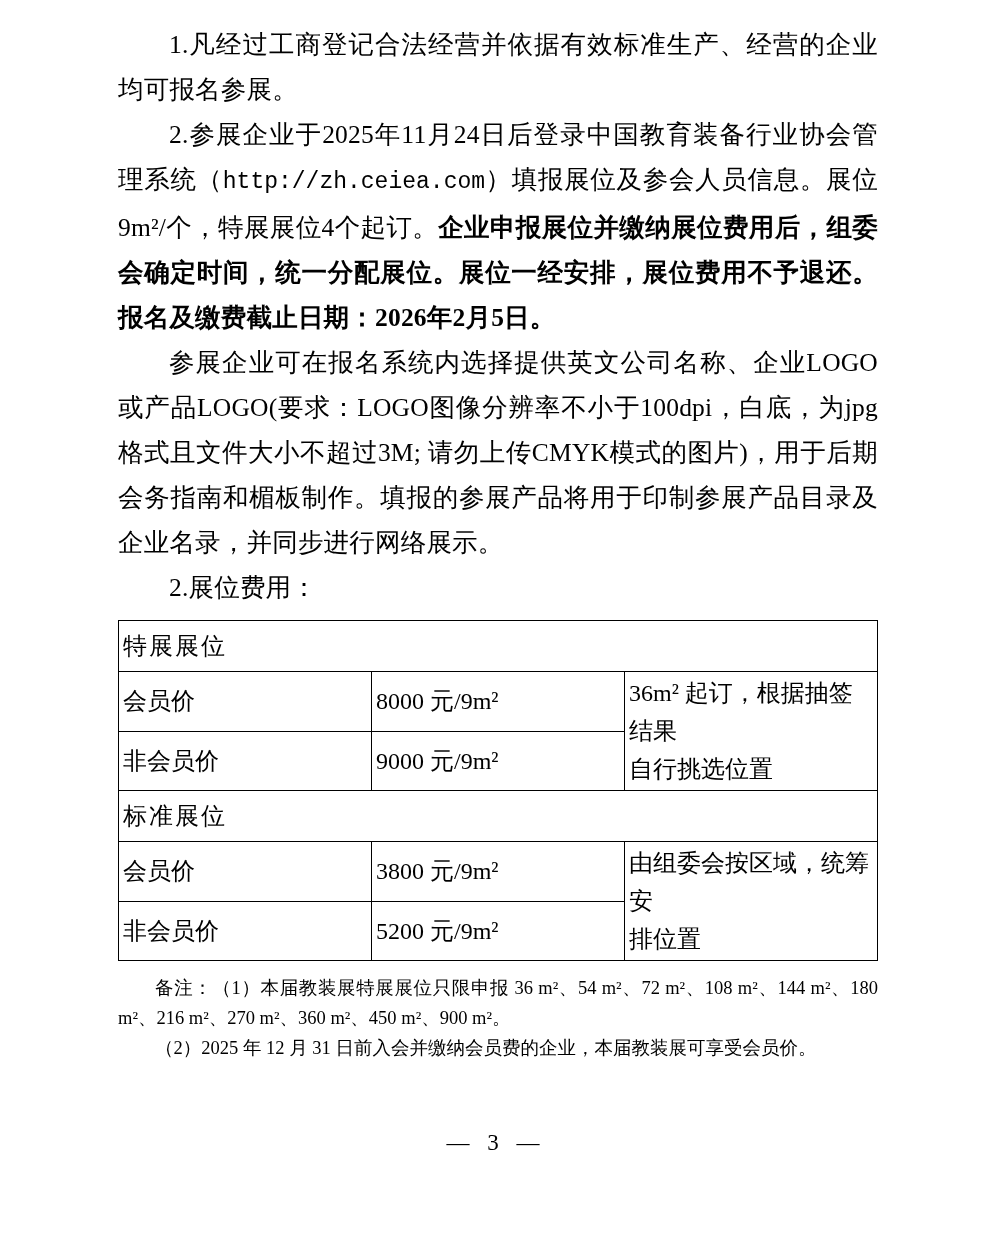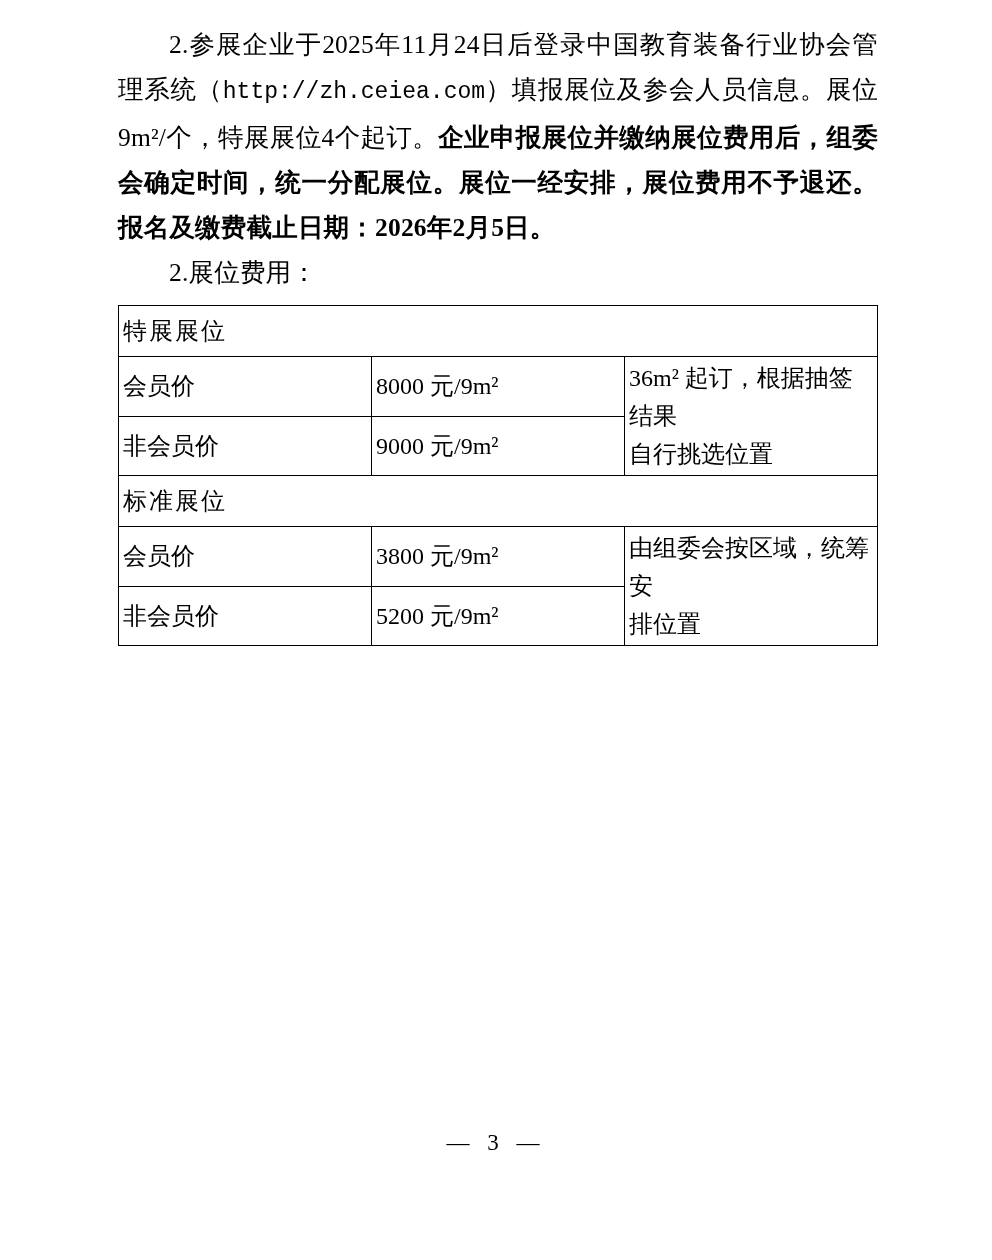--- a/index.html
+++ b/index.html
@@ -105,24 +105,26 @@
     letter-spacing: 6px;
   }
 </style>
 </head>
 <body>
 
 <div class="page">
 
   <div class="content">
 
+    <p class="para">1.凡经过工商登记合法经营并依据有效标准生产、经营的企业均可报名参展。</p>
 
     <p class="para"><span>2.参展企业于2025年11月24日后登录中国教育装备行业协会管理系统（</span><span class="mono">http://zh.ceiea.com</span><span>）填报展位及参会人员信息。展位9m²/个，特展展位4个起订。</span><span class="bold">企业申报展位并缴纳展位费用后，组委会确定时间，统一分配展位。展位一经安排，展位费用不予退还。报名及缴费截止日期：2026年2月5日。</span></p>
 
 
+    <p class="para">参展企业可在报名系统内选择提供英文公司名称、企业LOGO或产品LOGO(要求：LOGO图像分辨率不小于100dpi，白底，为jpg格式且文件大小不超过3M; 请勿上传CMYK模式的图片)，用于后期会务指南和楣板制作。填报的参展产品将用于印制参展产品目录及企业名录，并同步进行网络展示。</p>
 
     <p class="para">2.展位费用：</p>
 
     <div class="fee-table-wrap">
       <table class="fee">
         <tbody>
             <tr>
           <td class="head" colspan="3">特展展位</td>
         </tr>
         <tr>
@@ -149,18 +151,22 @@
           </td>
         </tr>
         <tr>
           <td class="label">非会员价</td>
           <td class="price">5200 元/9m²</td>
         </tr>
       </tbody>
         </table>
     </div>
 
+    <div class="footnotes">
+      <p class="fn">备注：（1）本届教装展特展展位只限申报 36 m²、54 m²、72 m²、108 m²、144 m²、180 m²、216 m²、270 m²、360 m²、450 m²、900 m²。</p>
+      <p class="fn">（2）2025 年 12 月 31 日前入会并缴纳会员费的企业，本届教装展可享受会员价。</p>
+    </div>
 
   </div>
 
   <div class="pagenum">— 3 —</div>
 
 </div>
 
 </body></html>

